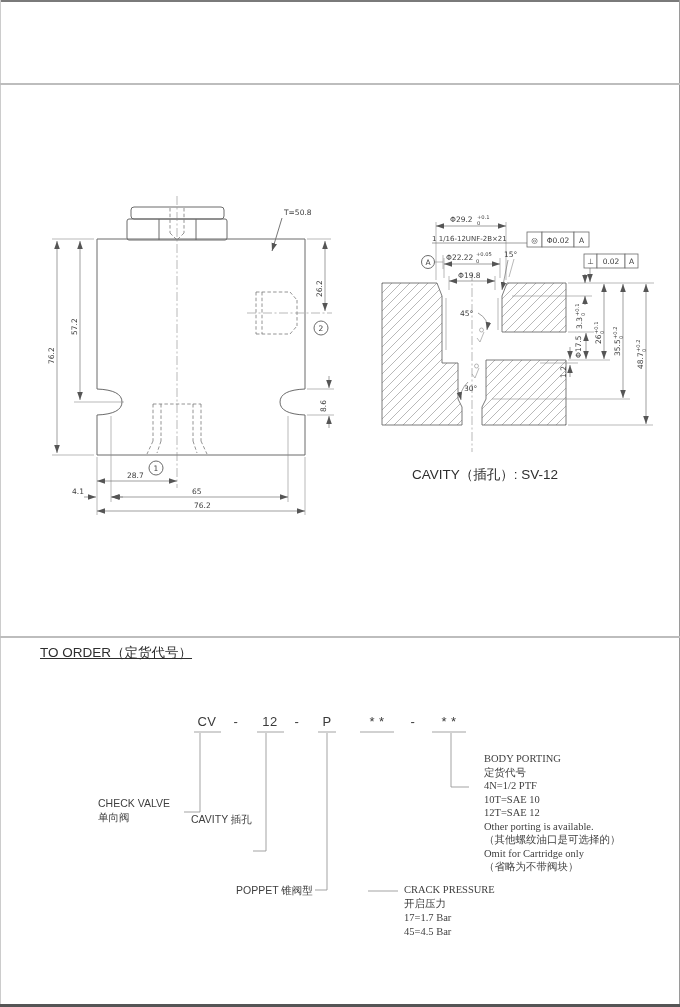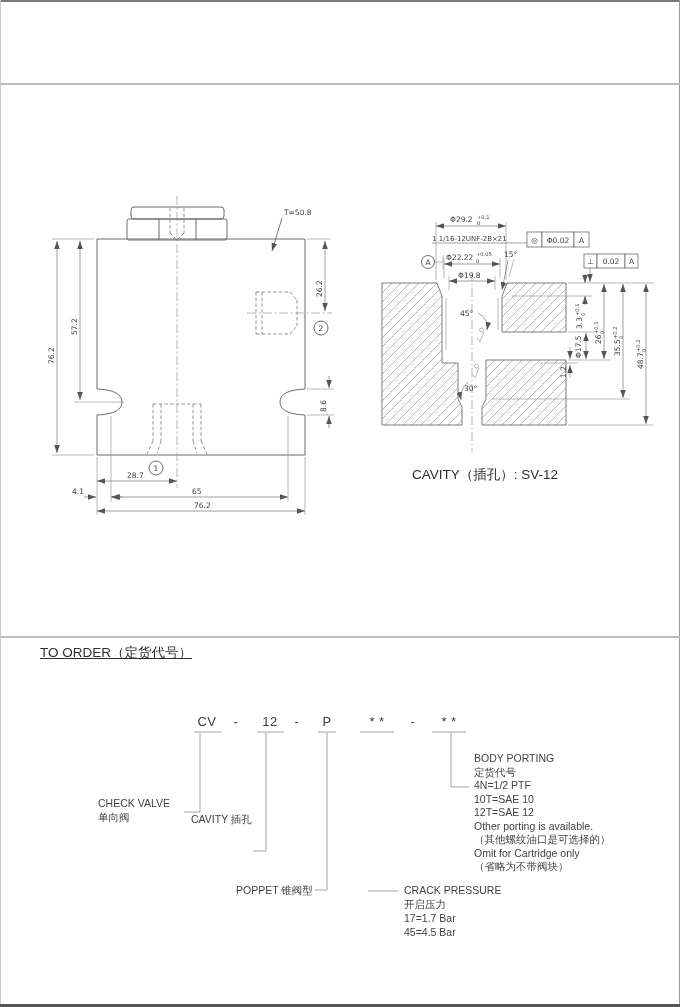--- a/index.html
+++ b/index.html
@@ -339,28 +339,28 @@
 
   <div class="lbl" style="left:98px;top:797px;width:86px;">
     <div>CHECK VALVE</div>
     <div>单向阀</div>
   </div>
 
   <div class="lbl" style="left:191px;top:813px;">CAVITY  插孔</div>
 
   <div class="lbl" style="left:236px;top:884px;">POPPET  锥阀型</div>
 
-  <div class="lbl" style="left:404px;top:883px;line-height:14px;">
+  <div class="lbl" style="left:404px;top:883px;line-height:14px;font-family:Liberation Serif, serif;">
     <div>CRACK PRESSURE</div>
     <div>开启压力</div>
     <div>17=1.7 Bar</div>
     <div>45=4.5 Bar</div>
   </div>
 
-  <div class="lbl" style="left:474px;top:752px;">
+  <div class="lbl" style="left:484px;top:752px;font-family:Liberation Serif, serif;">
     <div>BODY PORTING</div>
     <div>定货代号</div>
     <div>4N=1/2  PTF</div>
     <div>10T=SAE  10</div>
     <div>12T=SAE  12</div>
     <div>Other porting is available.</div>
     <div>（其他螺纹油口是可选择的）</div>
     <div>Omit for Cartridge only</div>
     <div>（省略为不带阀块）</div>
   </div>

